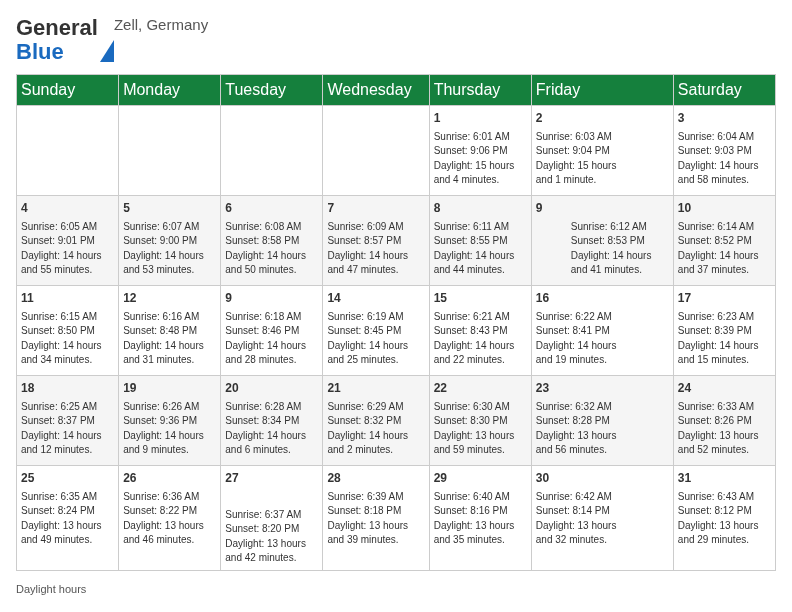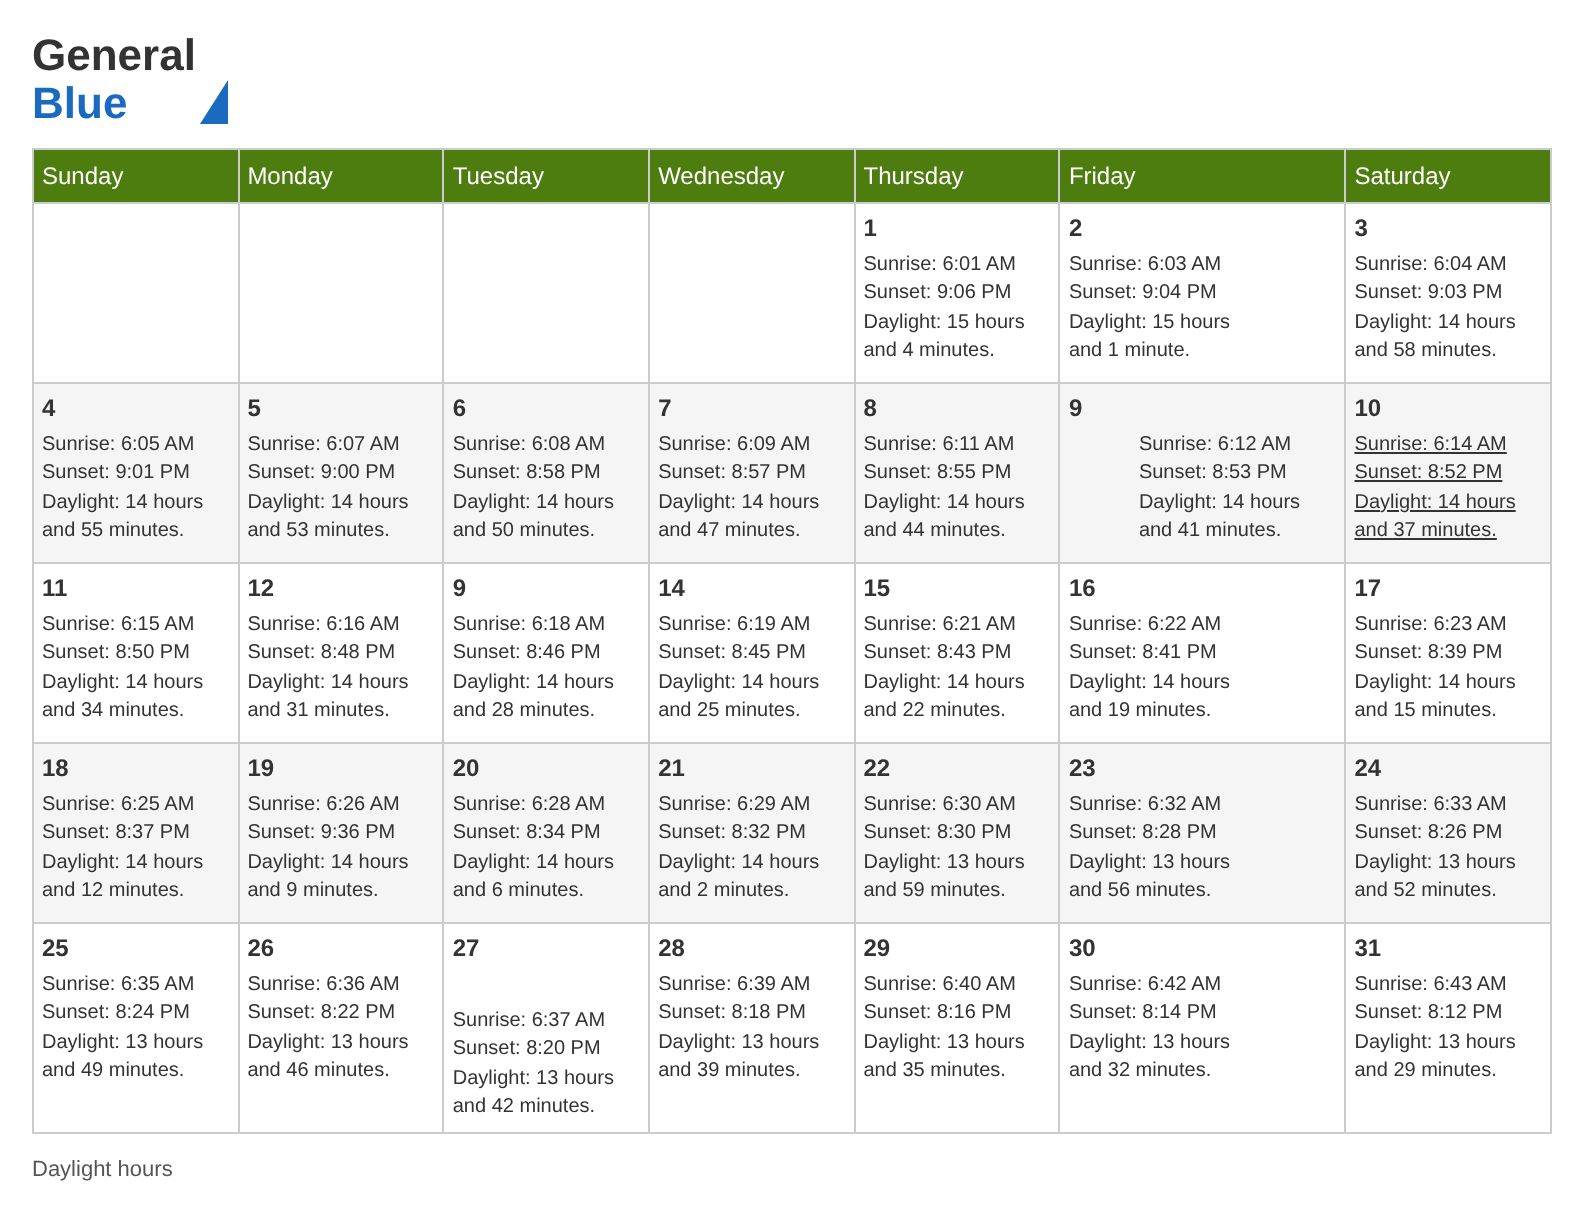--- a/index.html
+++ b/index.html
@@ -45,26 +45,26 @@
     .location-title {
       font-size: 15px;
       color: #555;
     }
     table {
       width: 100%;
       border-collapse: collapse;
       font-size: 10.5px;
     }
     thead tr th {
-      background-color: #4d7c0f;
+      background-color: #15803d;
       color: #fff;
       padding: 6px 4px;
       text-align: left;
       font-weight: normal;
-      font-size: 12px;
+      font-size: 16px;
       border: 1px solid #ccc;
     }
     tbody tr td {
       border: 1px solid #ccc;
       vertical-align: top;
       padding: 4px 4px;
       min-height: 80px;
       height: 90px;
       color: #333;
       font-size: 10px;
@@ -95,20 +95,21 @@
 <div class="header">
   <div class="logo">
     <div>
       <div class="logo-text">
         <span class="logo-general">General</span><span class="logo-triangle"></span><br>
         <span class="logo-blue">Blue</span>
       </div>
     </div>
   </div>
   <div class="title-block">
+    <div class="location-title">Zell, Germany</div>
   </div>
 </div>
 
 <table>
   <thead>
     <tr>
     <th>Sunday</th>
         <th>Monday</th>
         <th>Tuesday</th>
         <th>Wednesday</th>
@@ -183,21 +184,21 @@
         </td>
         <td>
           <span class="day-num">9</span>
           <div style="white-space: pre-line; margin-left: 35px;">Sunrise: 6:12 AM
 Sunset: 8:53 PM
 Daylight: 14 hours
 and 41 minutes.</div>
         </td>
         <td>
           <span class="day-num">10</span>
-          <div style="white-space: pre-line; text-decoration: underline;">Sunrise: 6:14 AM
+          <div style="white-space: pre-line;">Sunrise: 6:14 AM
 Sunset: 8:52 PM
 Daylight: 14 hours
 and 37 minutes.</div>
         </td>
       </tr>
       <tr>
         <td>
           <span class="day-num">11</span>
           <div style="white-space: pre-line;">Sunrise: 6:15 AM
 Sunset: 8:50 PM

